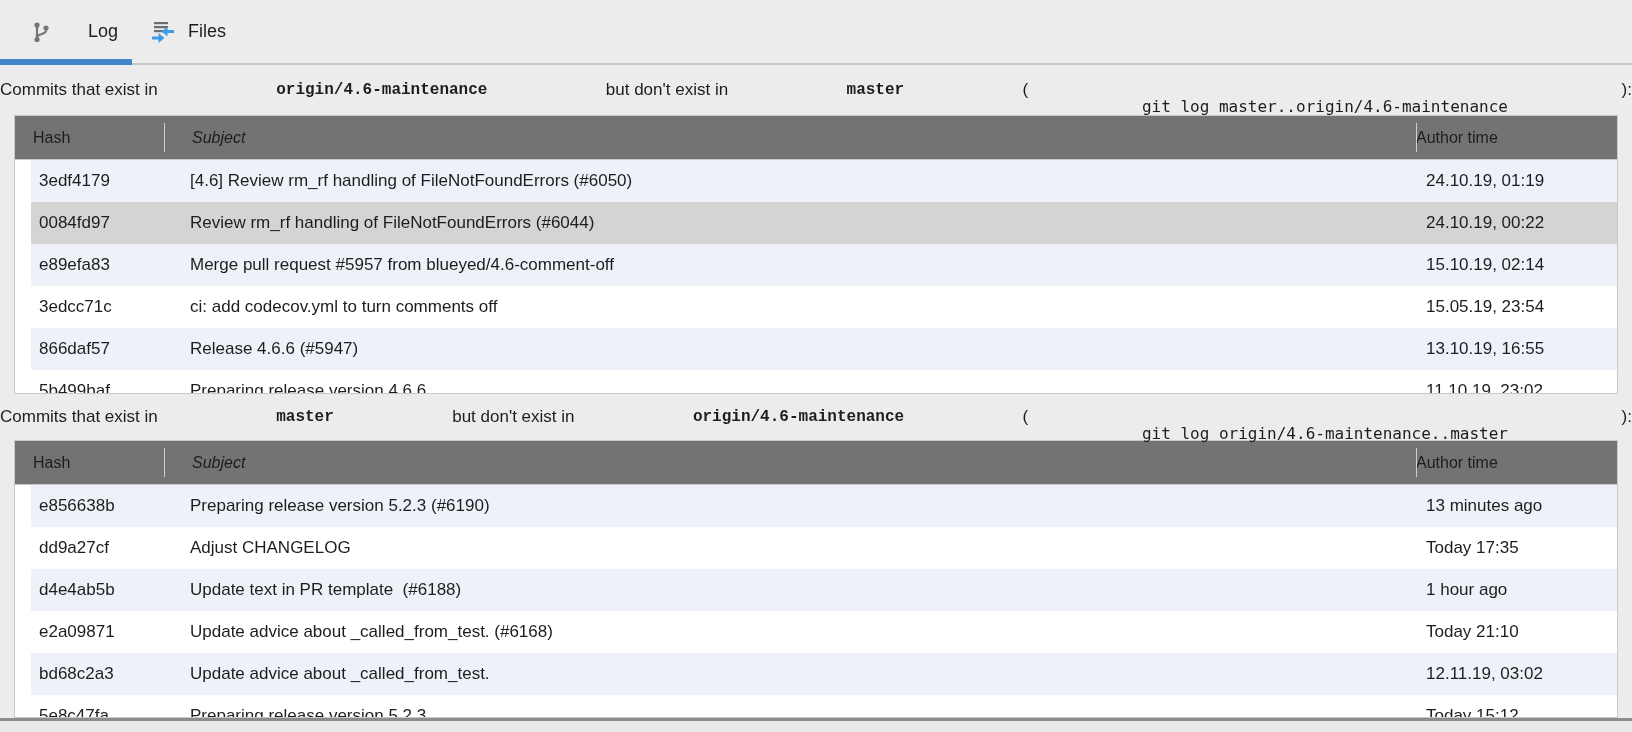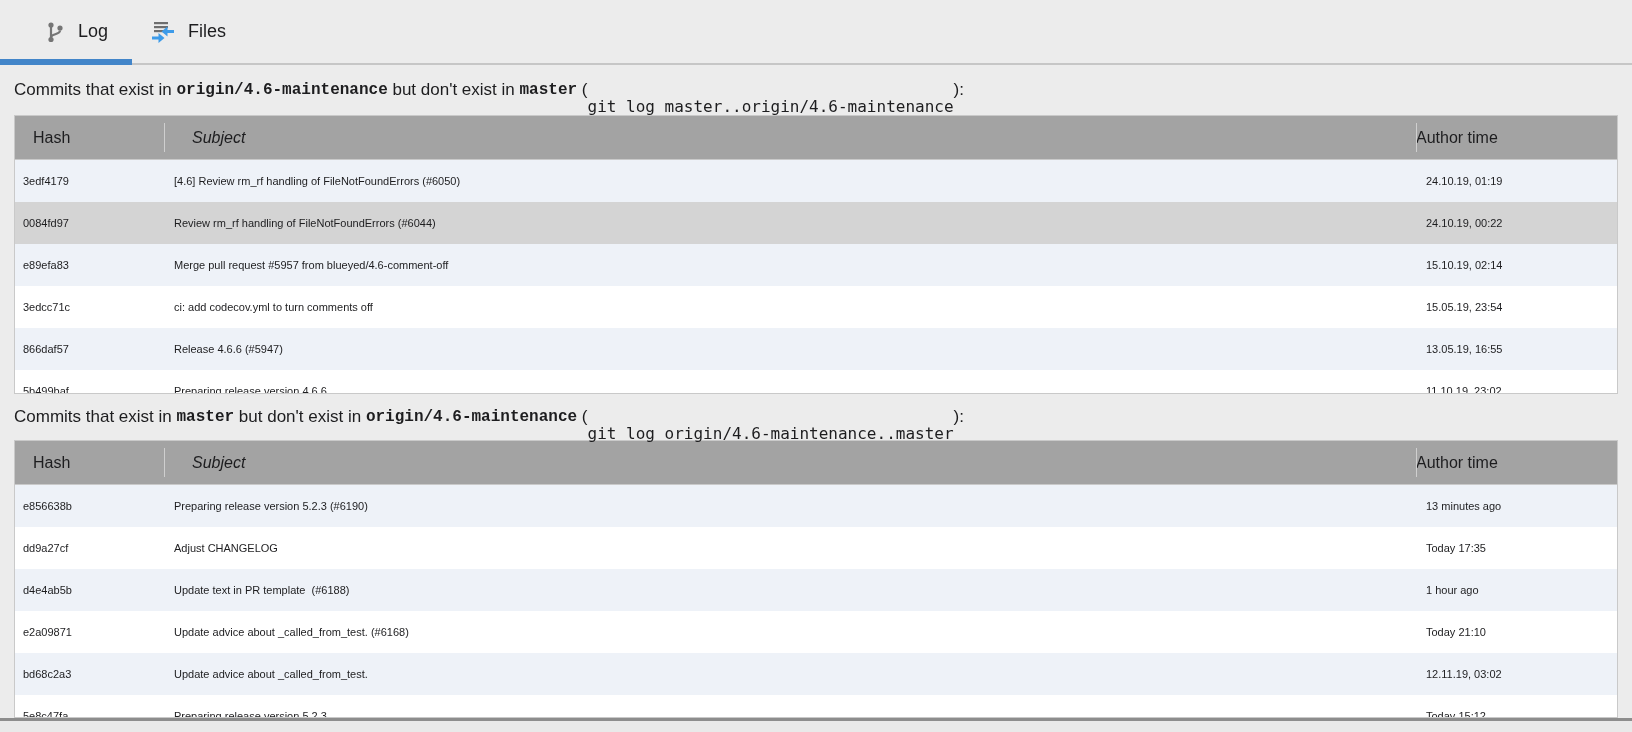--- a/index.html
+++ b/index.html
@@ -27,34 +27,34 @@
     border-bottom: 2px solid #C6C6C6;
     display: flex; align-items: stretch;
     background: var(--bg);
   }
   .tab {
     position: relative;
     display: flex; align-items: center;
     font-size: 18px;
     cursor: default;
   }
-  .tab-log { width: 132px; padding-left: 44px; }
+  .tab-log { width: 132px; padding-left: 30px; gap: 24px; }
   .tab-files { padding-left: 18px; padding-right: 24px; }
   .tab .ticon { margin-right: 12px; display: inline-flex; }
   .tab-underline {
     position: absolute; left: 0; right: 0; bottom: -2px; height: 6px;
     background: var(--accent);
   }
 
   
   .desc {
     display: flex; align-items: center;
-    padding-left: 14px;
     font-size: 17px;
     white-space: pre;
+    justify-content: space-between;
   }
   .desc-1 { height: 50px; }
   .desc-2 { height: 46px; }
   .mono  { font-family: "DejaVu Sans Mono", monospace; font-size: 16px; white-space: pre; margin-top: 32px; }
   .monob { font-family: Liberation Mono, monospace; font-size: 16px; font-weight: bold; white-space: pre; }
   .t { white-space: pre; }
 
   
   .table-viewport {
     margin: 0 14px;
@@ -63,41 +63,42 @@
     overflow: hidden;
   }
   .tv-1 { height: 279px; }
   .tv-2 { height: 278px; }
 
   .thead {
     height: 44px;
     display: grid;
     grid-template-columns: 149px 1fr 201px;
     align-items: center;
-    background: #a3a3a3;
+    background: #737373;
     border-bottom: 1px solid var(--border);
     font-size: 16px;
   }
   .th { position: relative; height: 100%; display: flex; align-items: center; }
   .th-hash { padding-left: 18px; }
   .th-subject { padding-left: 28px; font-style: italic; }
   .th-time { }
   .th + .th::before {
     content: "";
     position: absolute; left: 0; top: 7px; bottom: 7px; width: 1px;
     background: #CFCFCF;
   }
 
   .tr {
     height: 42px;
     display: grid;
     grid-template-columns: 149px 1fr 201px;
     align-items: center;
-    font-size: 11px;
+    font-size: 17px;
     background: #FFFFFF;
+    margin-left: 16px;
   }
   .tbody .tr:nth-child(odd) { background: var(--stripe); }
   .tbody .tr.selected { background: var(--selected); }
   .td { overflow: hidden; white-space: pre; }
   .td-hash { padding-left: 8px; }
   .td-subject { padding-left: 10px; }
   .td-time { padding-left: 10px; }
 
   
   .panel-edge { height: 3px; background: var(--edge); }
@@ -165,21 +166,21 @@
     <div class="td td-time">15.10.19, 02:14</div>
   </div>
       <div class="tr">
     <div class="td td-hash">3edcc71c</div>
     <div class="td td-subject">ci: add codecov.yml to turn comments off</div>
     <div class="td td-time">15.05.19, 23:54</div>
   </div>
       <div class="tr">
     <div class="td td-hash">866daf57</div>
     <div class="td td-subject">Release 4.6.6 (#5947)</div>
-    <div class="td td-time">13.05.19, 16:55</div>
+    <div class="td td-time">13.10.19, 16:55</div>
   </div>
       <div class="tr">
     <div class="td td-hash">5b499baf</div>
     <div class="td td-subject">Preparing release version 4.6.6</div>
     <div class="td td-time">11.10.19, 23:02</div>
   </div>
     </div>
 </div>
 
 <div class="desc desc-2"><span class="t">Commits that exist in </span><span class="monob">master</span><span class="t"> but don't exist in </span><span class="monob">origin/4.6-maintenance</span><span class="t"> (</span><span class="mono">git log origin/4.6-maintenance..master</span><span class="t">):</span></div>

